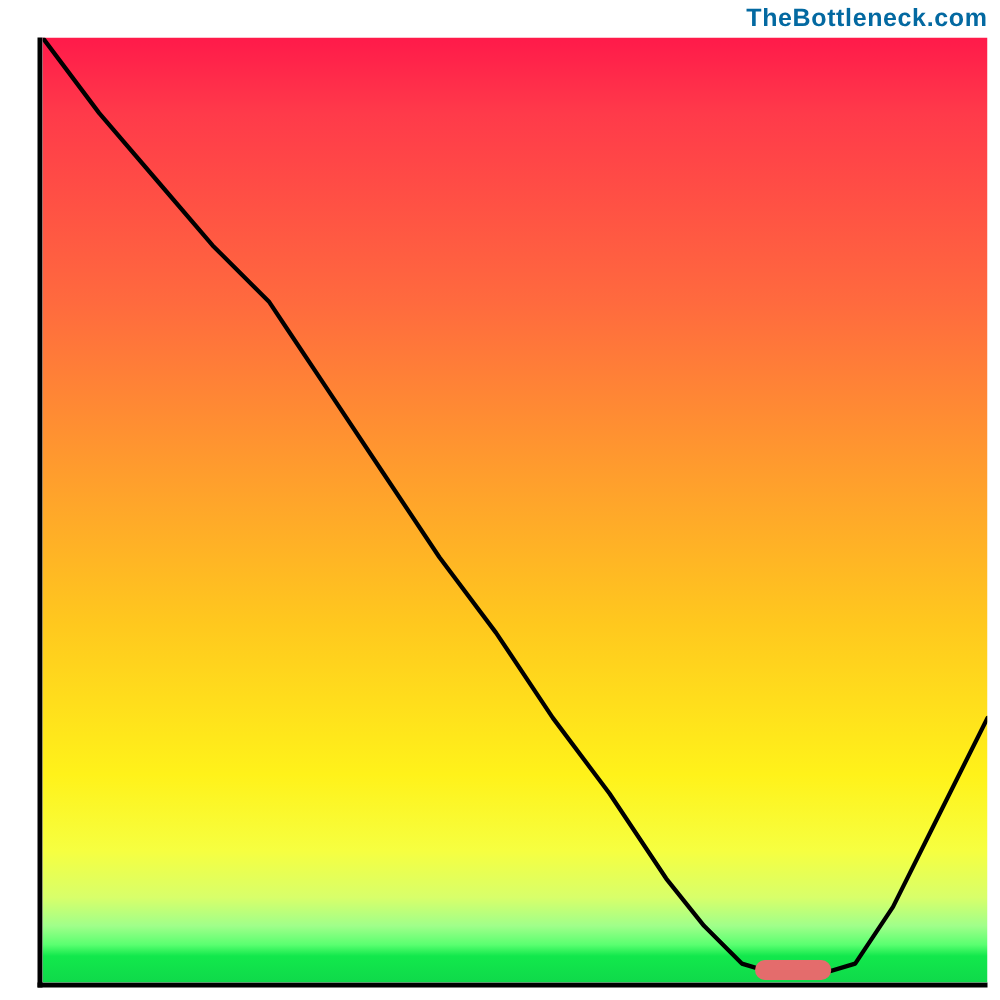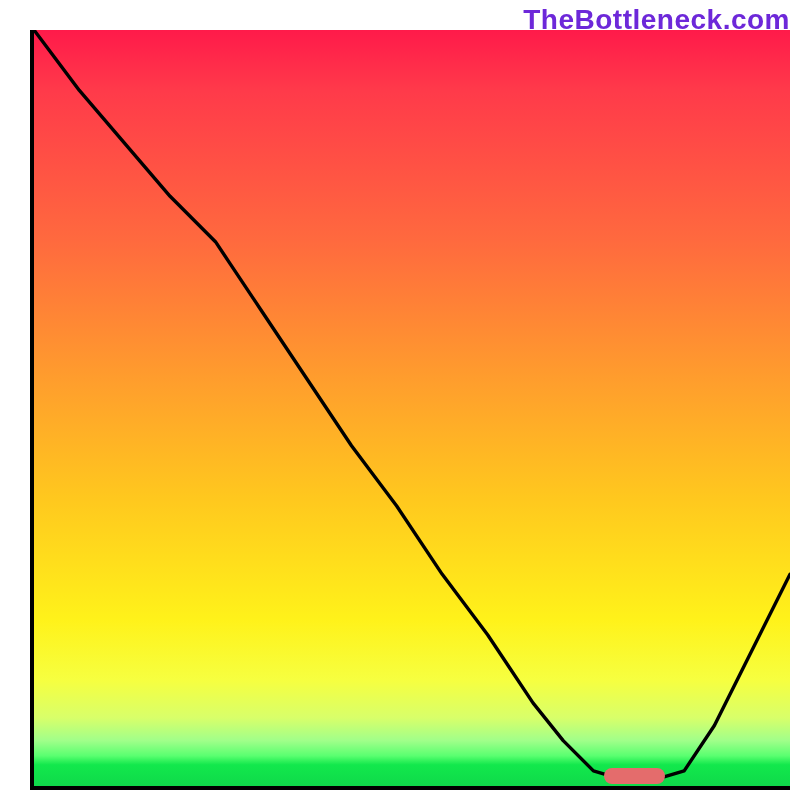--- a/index.html
+++ b/index.html
@@ -13,23 +13,23 @@
   .canvas {
     position: relative;
     width: 800px;
     height: 800px;
     overflow: hidden;
   }
   .watermark {
     position: absolute;
     top: 4px;
     right: 10px;
-    font-size: 28px;
+    font-size: 20px;
     font-weight: 600;
-    color: #6d28d9;
+    color: #0369a1;
     letter-spacing: 0.5px;
     z-index: 50;
   }
   .plot-area {
     position: absolute;
     left: 30px;
     top: 30px;
     width: 760px;
     height: 760px;
     box-sizing: border-box;

